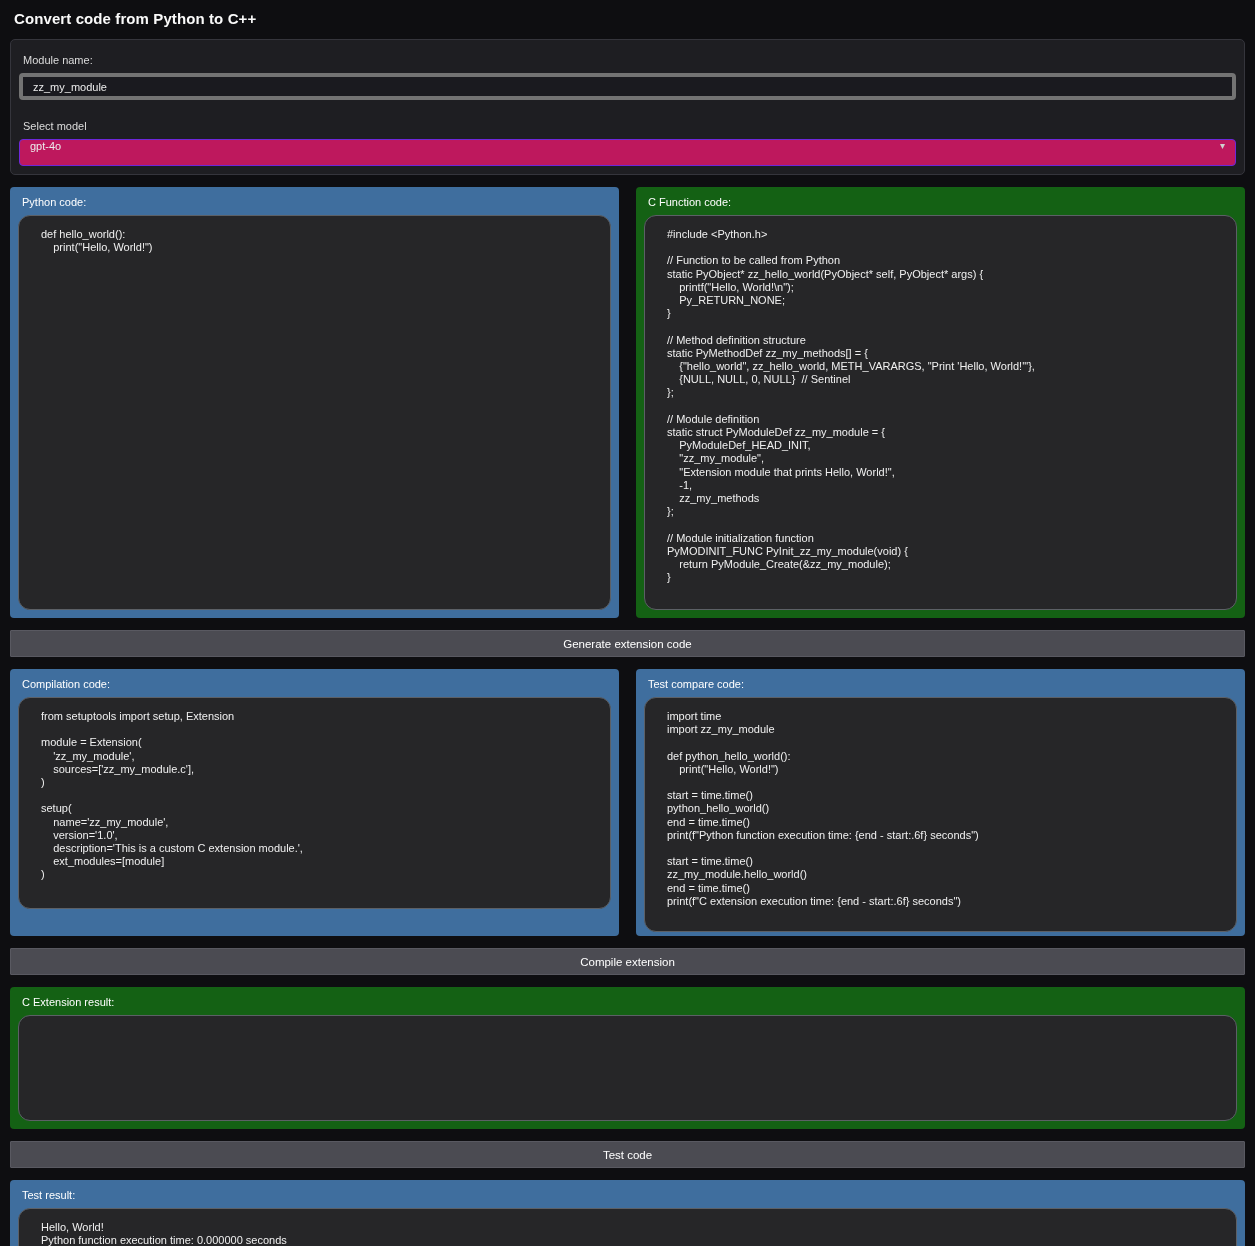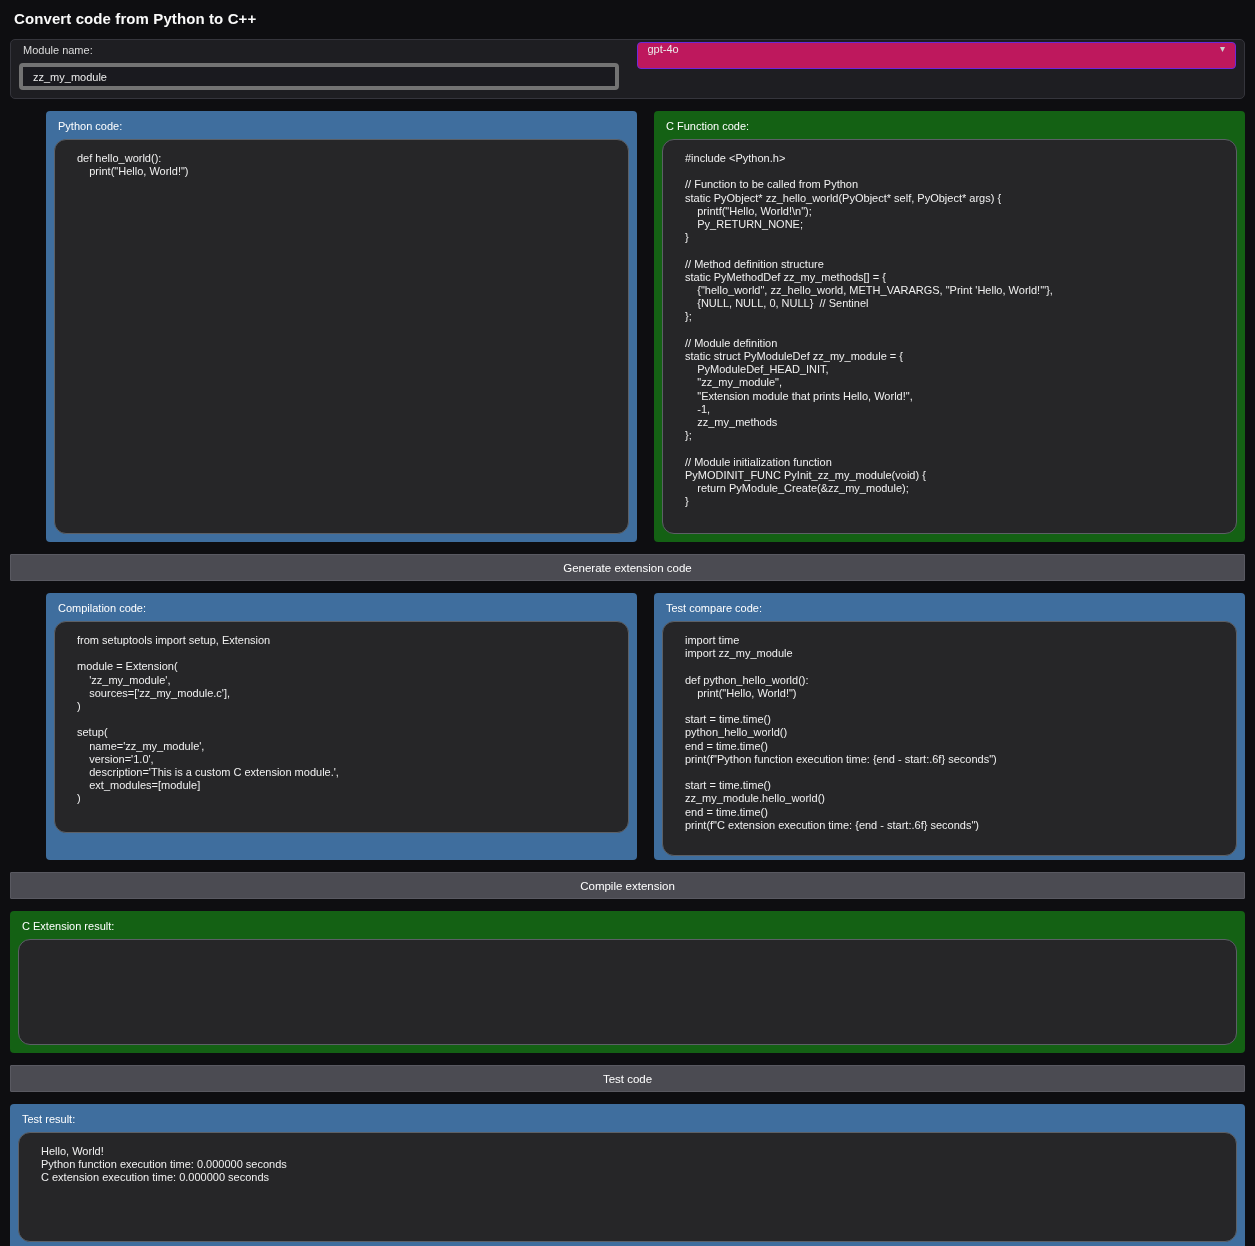--- a/index.html
+++ b/index.html
@@ -33,21 +33,22 @@
     padding:2px 4px 0 4px;
     letter-spacing:.1px;
   }
   
   .form-row{
     display:flex;
     gap:18px;
     background:var(--panel-row-bg);
     border:1px solid #35353c;
     border-radius:5px;
-    padding:2px 8px 8px 8px;
+    padding:12px 8px 8px 8px;
+    flex-direction:column;
   }
   .form-col{flex:1;display:flex;flex-direction:column;gap:5px;}
   .field-label{
     font-size:11px;
     color:#dcdcdc;
     padding:2px 4px;
   }
   .text-input{
     height:27px;
     background:#1a1a1f;
@@ -65,21 +66,21 @@
     border:1px solid #6d28d9;
     border-radius:4px;
     display:flex;
     justify-content:space-between;
     padding:0 10px;
     font-size:11px;
     cursor:pointer;
   }
   .select .caret{font-size:10px;color:#cfcfcf;}
   
-  .code-row{display:flex;gap:17px;margin-left:36px;}
+  .code-row{display:flex;gap:17px;}
   .panel{
     flex:1;
     border-radius:4px;
     padding:8px;
   }
   .panel.blue{background:var(--accent-blue-panel);}
   .panel.green{background:var(--accent-green-panel);}
   .panel-label{
     font-size:11px;
     color:#ffffff;
@@ -125,20 +126,21 @@
 <div class="page">
 
   <div class="title">Convert code from Python to C++</div>
 
   <div class="form-row">
     <div class="form-col">
       <div class="field-label">Module name:</div>
       <input class="text-input" type="text" value="zz_my_module" style="">
     </div>
     <div class="form-col">
+      <div class="field-label">Select model</div>
       <div class="select">
         <span>gpt-4o</span>
         <span class="caret">▾</span>
       </div>
     </div>
   </div>
 
   <div class="code-row">
     <section class="panel blue">
       <div class="panel-label">Python code:</div>

